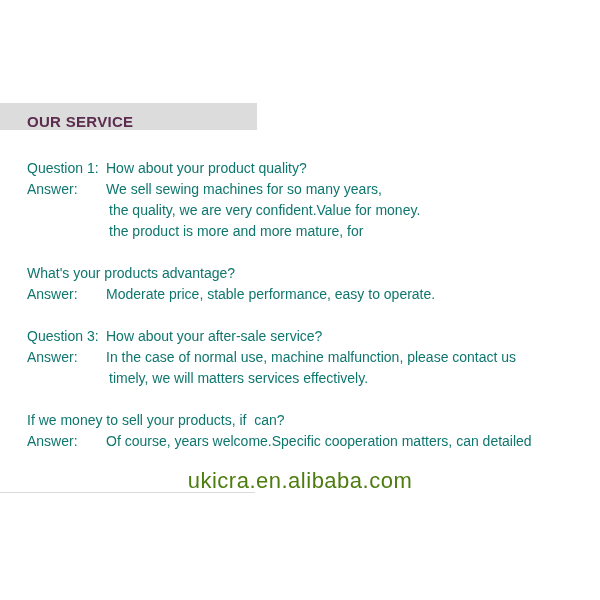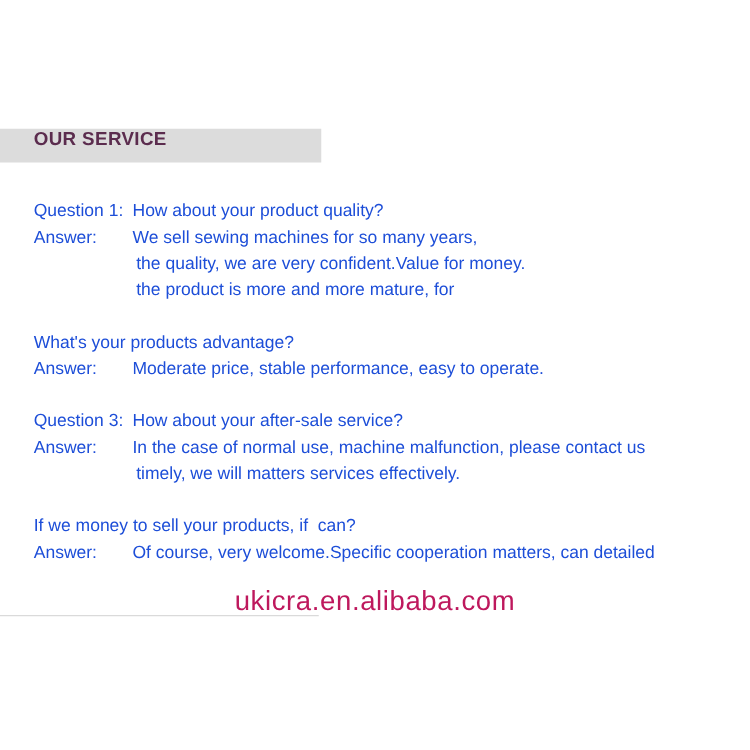--- a/index.html
+++ b/index.html
@@ -16,36 +16,36 @@
     overflow: hidden;
   }
   .header-bar {
     position: absolute;
     left: 0;
     top: 103px;
     width: 257px;
     height: 27px;
     background: #dcdcdc;
     display: flex;
-    align-items: flex-start;
+    align-items: flex-end;
   }
   .header-title {
     padding-left: 27px;
     font-size: 15px;
     font-weight: bold;
     letter-spacing: 0.3px;
     color: #5b2c4e;
     white-space: pre;
   }
   .faq {
     position: absolute;
     left: 27px;
     top: 158px;
     right: 30px;
-    color: #1d4ed8;
+    color: #0f766e;
     font-size: 14px;
   }
   .qa-item { margin-bottom: 21px; }
   .row {
     display: flex;
     height: 21px;
     line-height: 21px;
     white-space: pre;
   }
   .label {
@@ -54,21 +54,21 @@
   }
   .row.cont { padding-left: 82px; }
   .watermark {
     position: absolute;
     left: 0;
     top: 469px;
     width: 100%;
     text-align: center;
     font-size: 22px;
     letter-spacing: 0.5px;
-    color: #be185d;
+    color: #4d7c0f;
     line-height: 24px;
   }
   .faint-line {
     position: absolute;
     left: 0;
     top: 492px;
     width: 255px;
     height: 1px;
     background: #dadada;
   }
@@ -124,21 +124,21 @@
         <span>timely, we will matters services effectively.</span>
       </div>
     </div>
 
     <div class="qa-item">
       <div class="row">
         <span>If we money to sell your products, if  can?</span>
       </div>
       <div class="row">
         <span class="label">Answer:</span>
-        <span>Of course, very welcome.Specific cooperation matters, can detailed</span>
+        <span>Of course, years welcome.Specific cooperation matters, can detailed</span>
       </div>
     </div>
 
   </div>
 
   <div class="faint-line"></div>
 
   <div class="watermark">ukicra.en.alibaba.com</div>
 
 </div>

